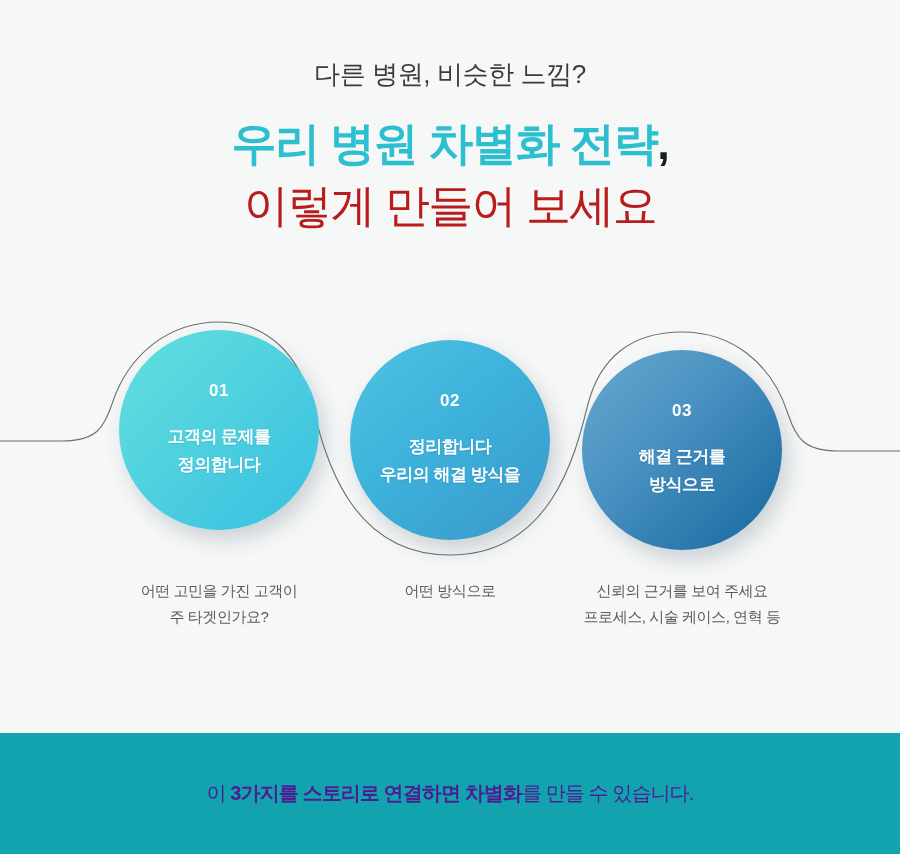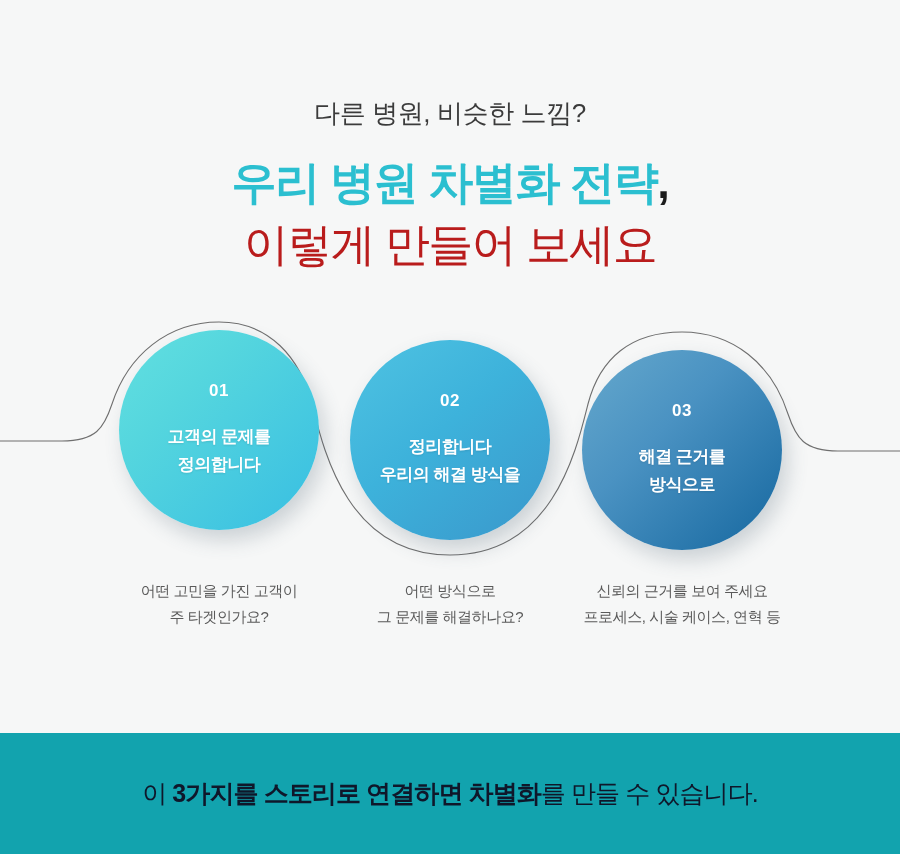--- a/index.html
+++ b/index.html
@@ -23,21 +23,21 @@
     overflow: hidden;
   }
 
   
   .header {
     position: absolute;
     top: 0;
     left: 0;
     width: 900px;
     text-align: center;
-    padding-top: 98px;
+    padding-top: 59px;
     box-sizing: border-box;
   }
   .eyebrow {
     font-size: 26px;
     color: #3b3b3b;
     letter-spacing: -0.4px;
     line-height: 1.2;
     font-weight: 400;
   }
   .headline {
@@ -153,22 +153,22 @@
     left: 0;
     top: 733px;
     width: 900px;
     height: 121px;
     background: #12a3ae;
     display: flex;
     align-items: center;
     justify-content: center;
   }
   .banner-text {
-    font-size: 25px;
-    color: #0f172a;
+    font-size: 20px;
+    color: #4c1d95;
     letter-spacing: -0.9px;
     white-space: nowrap;
     font-weight: 400;
   }
   .banner-text .b {
     font-weight: 700;
   }
 </style>
 </head>
 <body>
@@ -232,21 +232,20 @@
 
   </div>
 
   <div class="captions">
     <div class="caption caption-1">
       <div>어떤 고민을 가진 고객이</div>
       <div>주 타겟인가요?</div>
     </div>
     <div class="caption caption-2">
       <div>어떤 방식으로</div>
-      <div>그 문제를 해결하나요?</div>
     </div>
     <div class="caption caption-3">
       <div>신뢰의 근거를 보여 주세요</div>
       <div>프로세스, 시술 케이스, 연혁 등</div>
     </div>
   </div>
 
   <div class="banner">
     <div class="banner-text"><span>이 </span><span class="b">3가지를 스토리로 연결하면 차별화</span><span>를 만들 수 있습니다.</span></div>
   </div>

